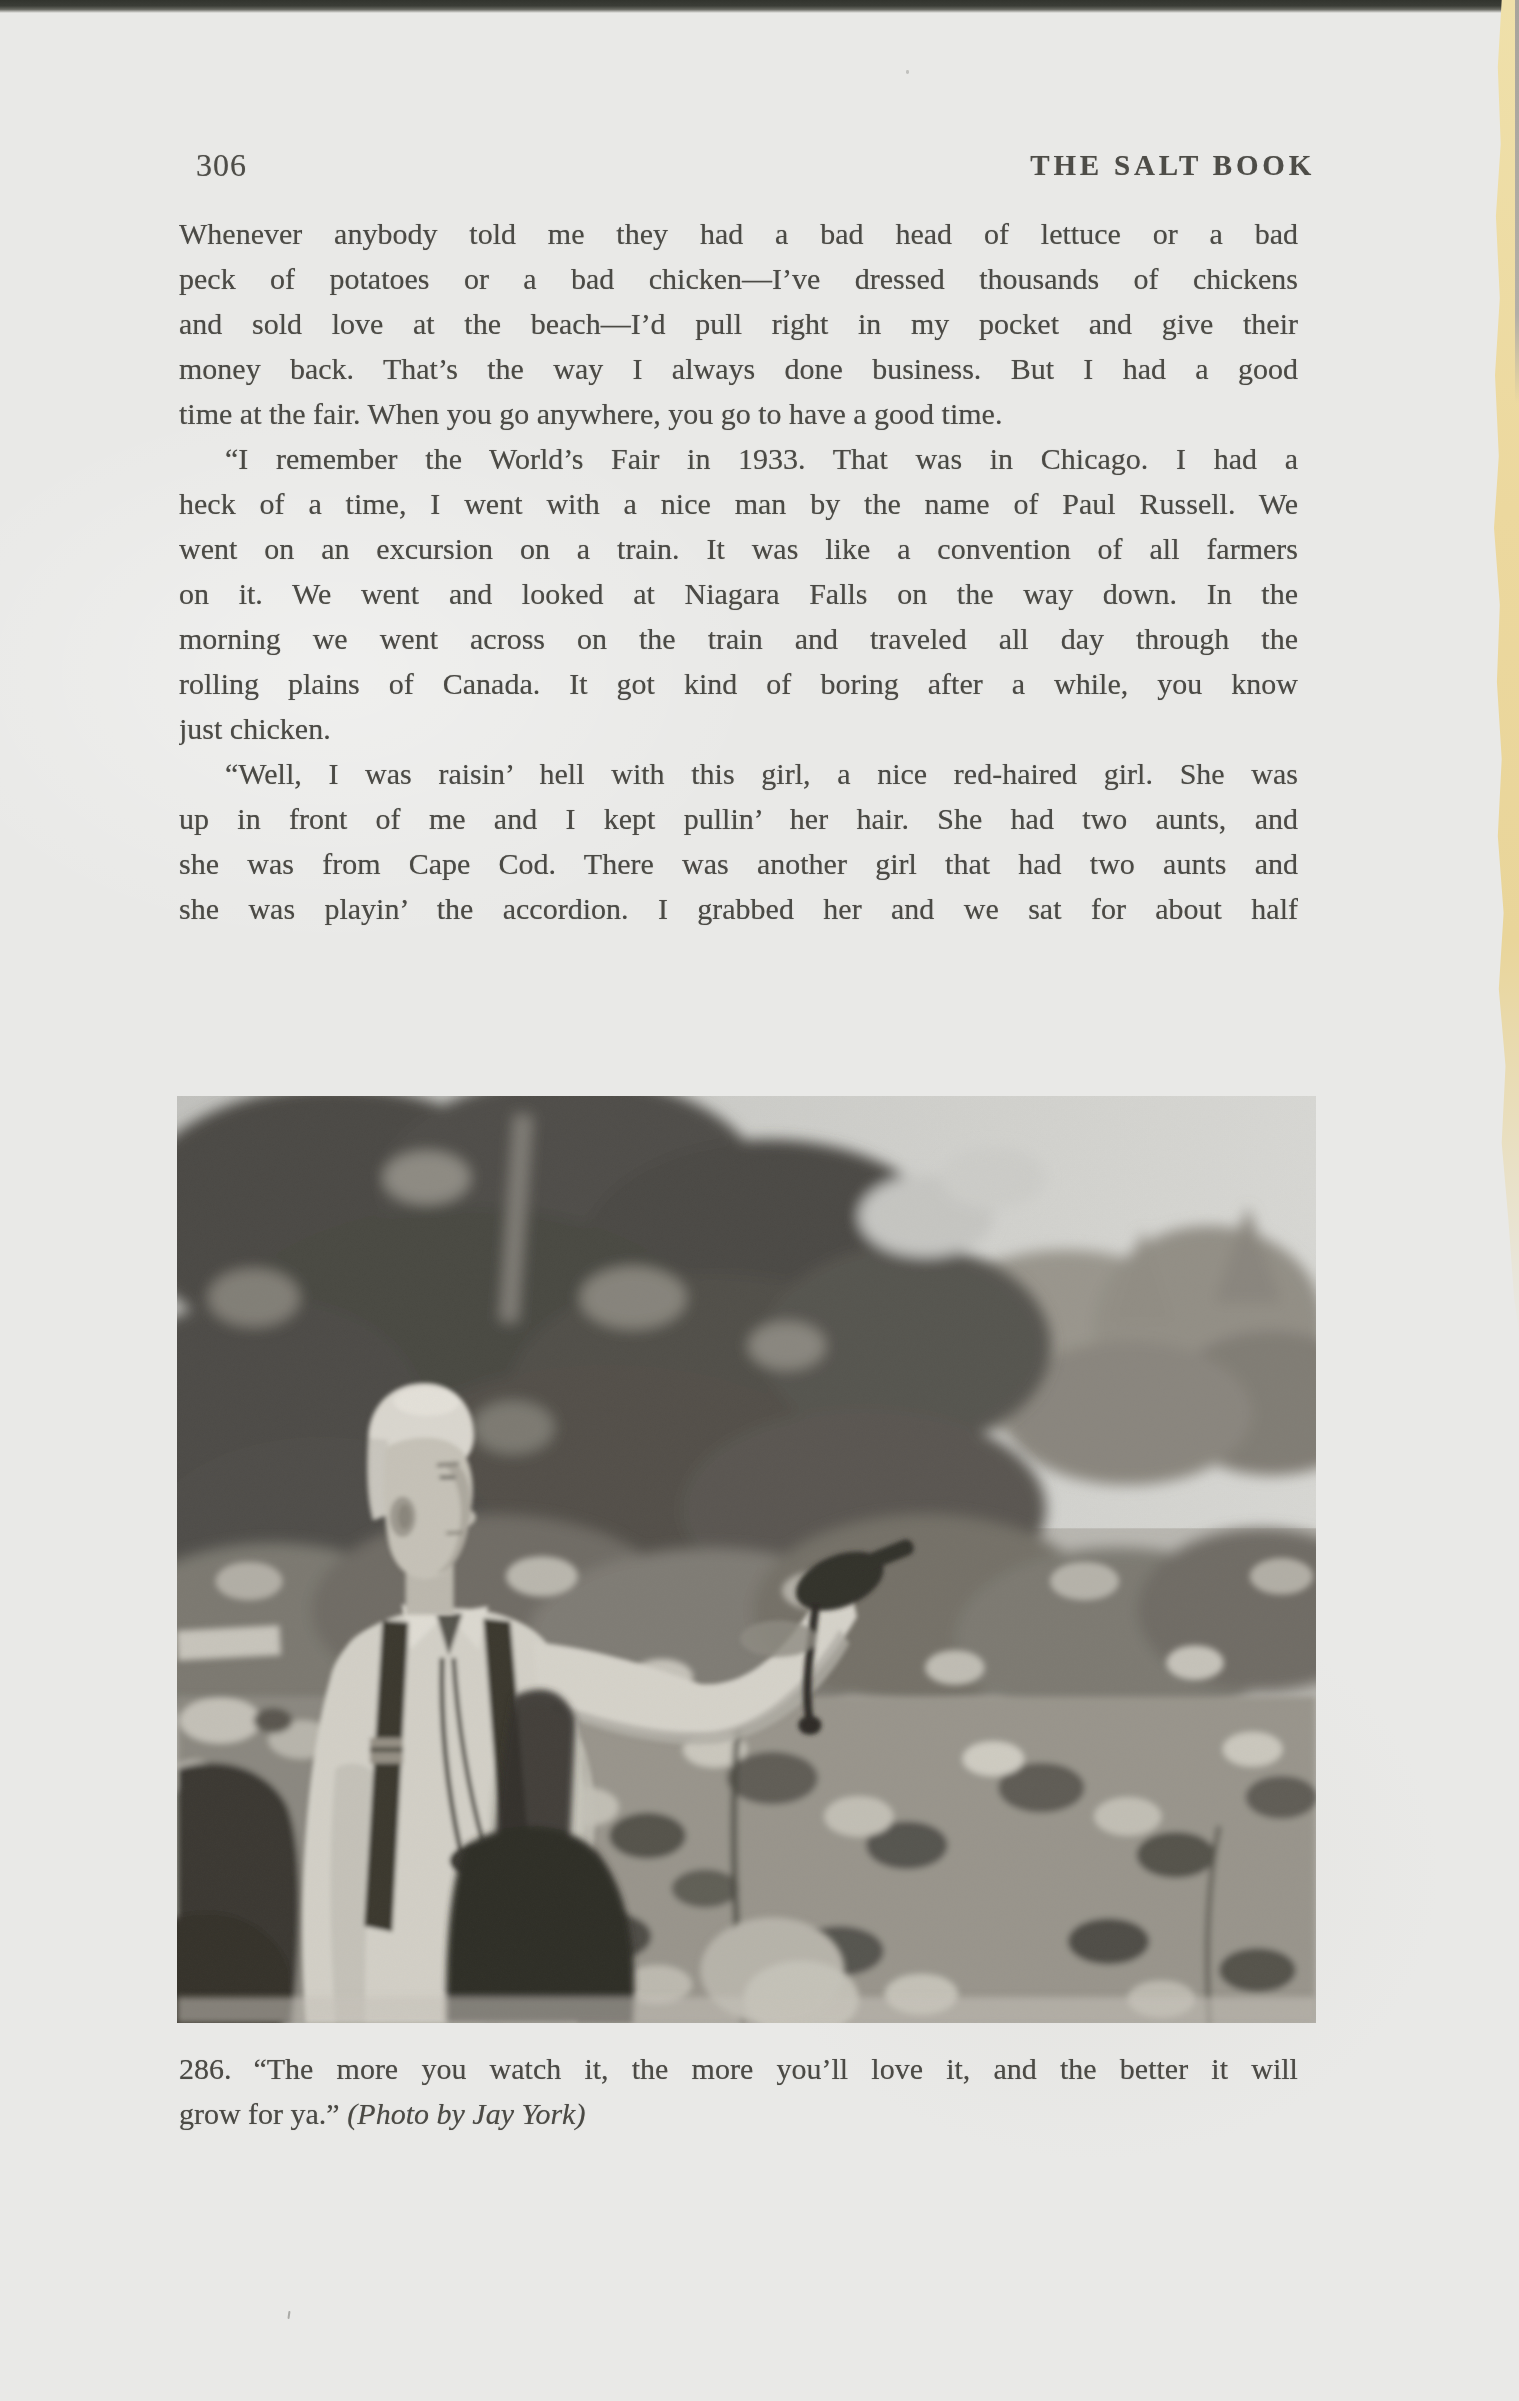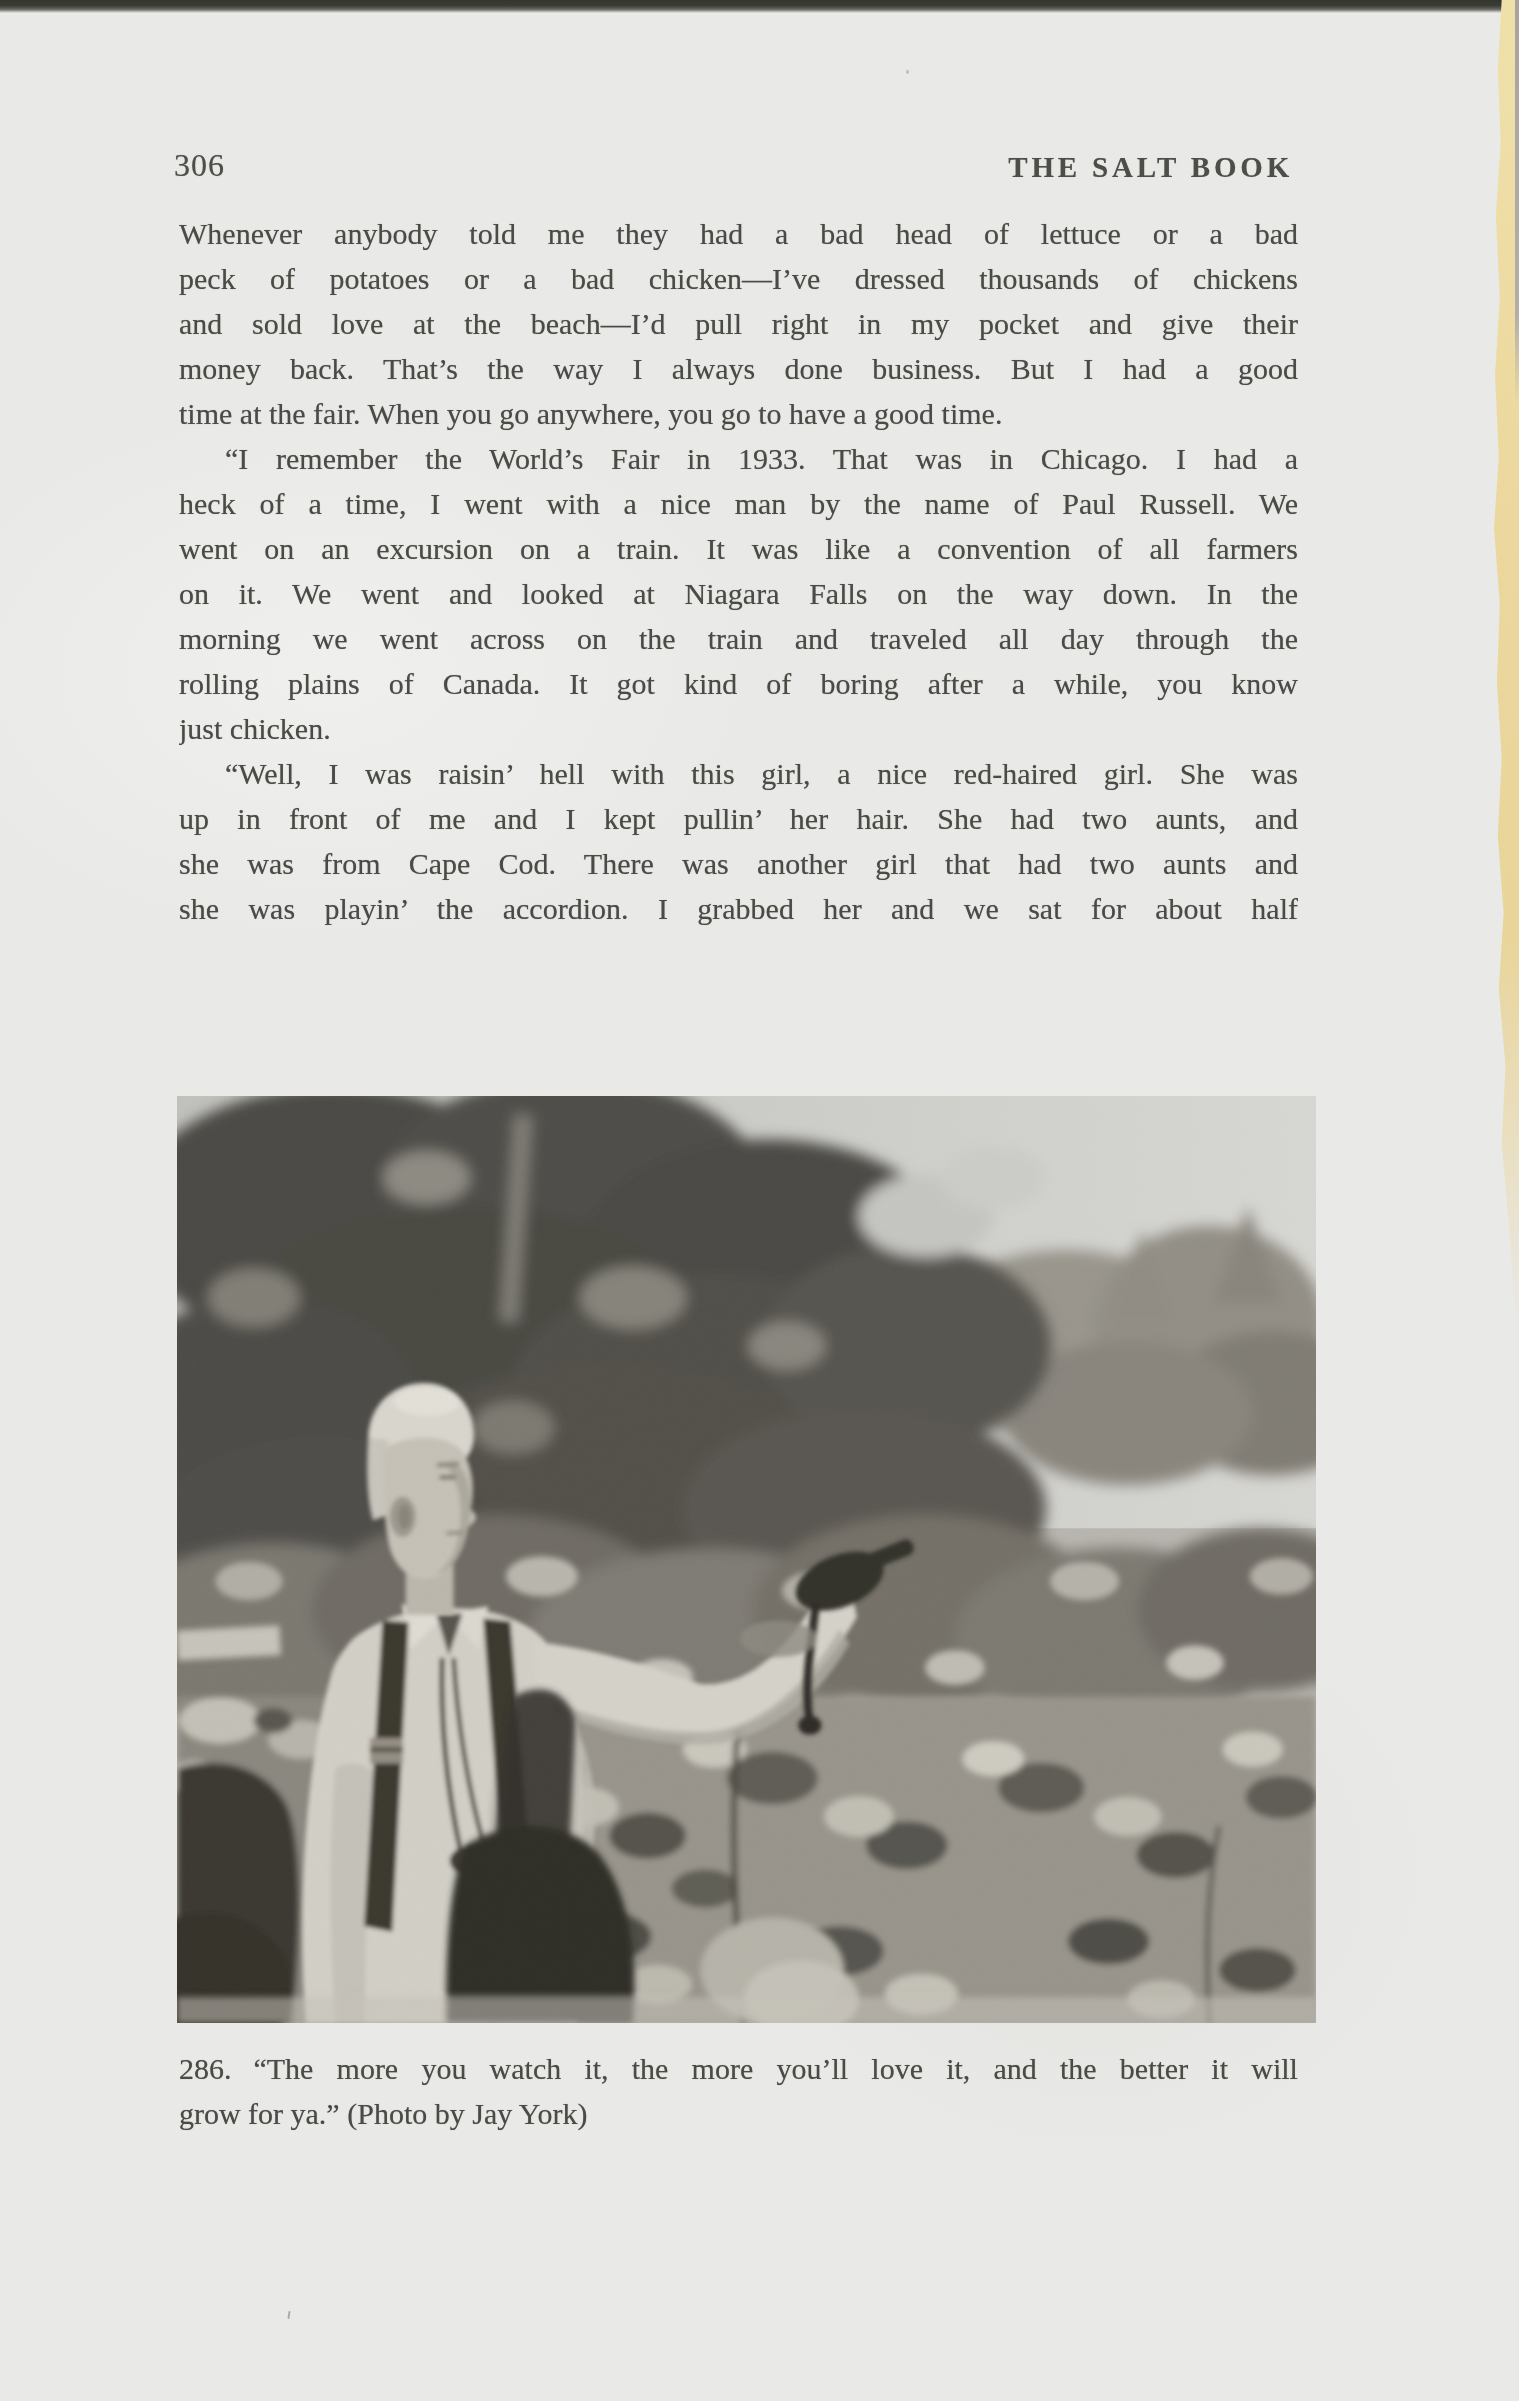--- a/index.html
+++ b/index.html
@@ -18,41 +18,41 @@
   .deckle{position:absolute;top:0;right:0;width:26px;height:1340px;
     background:linear-gradient(180deg,#efe0aa 0%,#ecd89e 38%,#e9d59a 70%,rgba(233,213,154,0) 100%);
     clip-path:polygon(7.7px 0,3.8px 67px,6.7px 144px,1.9px 216px,5.8px 298px,1px 375px,4.8px 456px,0 528px,5.8px 605px,2.9px 682px,7.7px 759px,3.8px 836px,9.6px 913px,4.8px 989px,11.5px 1066px,7.7px 1143px,14.4px 1220px,20px 1297px,26px 1340px,26px 0);}
   .deckle-sliver{position:absolute;top:0;right:0;width:4.8px;height:403px;
     background:linear-gradient(180deg,#a8a49c 0%,#b3afa7 78%,rgba(179,175,167,0) 100%);}
   .speck{position:absolute;background:#90908b;border-radius:1.4px;opacity:.7;}
   .speck.s1{left:288px;top:2311px;width:2.4px;height:7.7px;transform:rotate(8deg);}
   .speck.s2{left:906px;top:70px;width:2.9px;height:4.3px;opacity:.45;}
 
   
-  .running-head{position:absolute;left:174px;top:147px;width:1119px;
-    display:flex;justify-content:space-between;align-items:flex-end;}
+  .running-head{position:absolute;left:196px;top:147px;width:1119px;
+    display:flex;justify-content:space-between;align-items:center;}
   .page-num{font-size:32px;letter-spacing:1px;color:#4e4d48;text-shadow:0 0 0.8px rgba(78,77,72,.5);}
   .running-title{font-size:29px;font-weight:700;letter-spacing:3.8px;color:#4e4d48;text-shadow:0 0 0.7px rgba(78,77,72,.45);}
 
   
   .body-text{position:absolute;left:179px;top:211px;width:1119px;font-size:30px;
     text-shadow:0 0 0.8px rgba(75,74,69,.55);}
   .line{height:45px;line-height:45px;text-align:left;overflow:hidden;}
   .line.just{text-align:justify;}
   .line.just::after{content:"";display:inline-block;width:100%;height:0;vertical-align:top;}
   .para.indent .line:first-child{text-indent:46px;}
 
   
   figure.photo-figure{position:absolute;left:177px;top:1096px;width:932px;height:1105px;margin:0;}
   .photo{width:1139px;height:927px;overflow:hidden;background:#b9b7b1;}
   .photo svg{display:block;width:100%;height:100%;}
   figcaption{position:absolute;left:1.9px;top:950px;width:1119px;font-size:30px;
     text-shadow:0 0 0.8px rgba(75,74,69,.55);}
   .capnum{margin-right:22px;}
-  .credit{margin-left:7.7px;text-align:right;}
+  .credit{font-style:italic;margin-left:7.7px;text-align:right;}
 </style>
 </head>
 <body>
 
 <div class="page">
 
   <div class="top-edge"></div>
   <div class="deckle"></div>
   <div class="deckle-sliver"></div>
 

